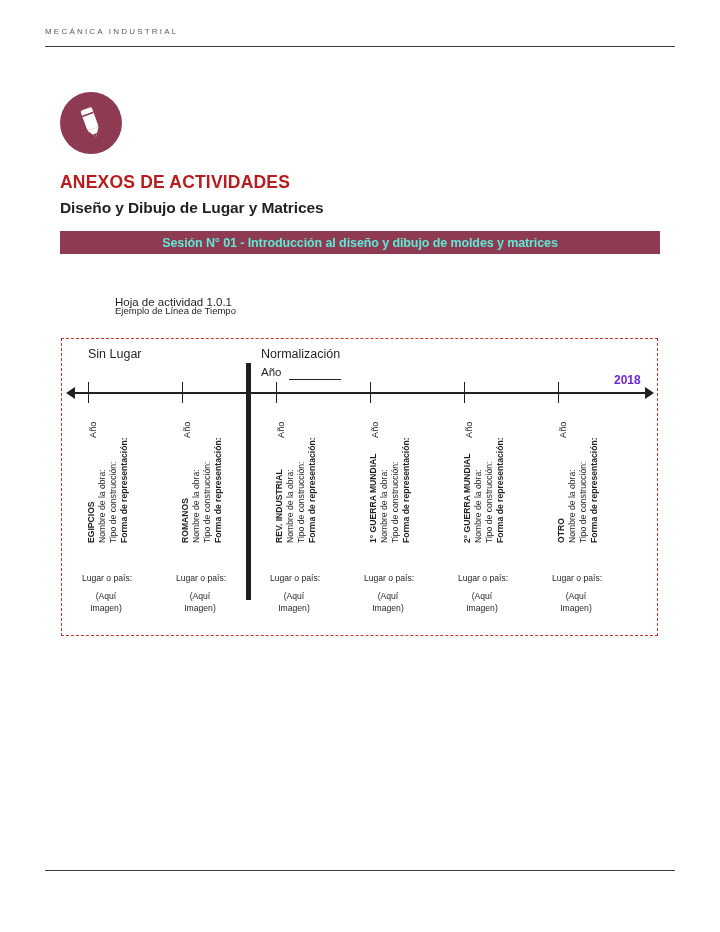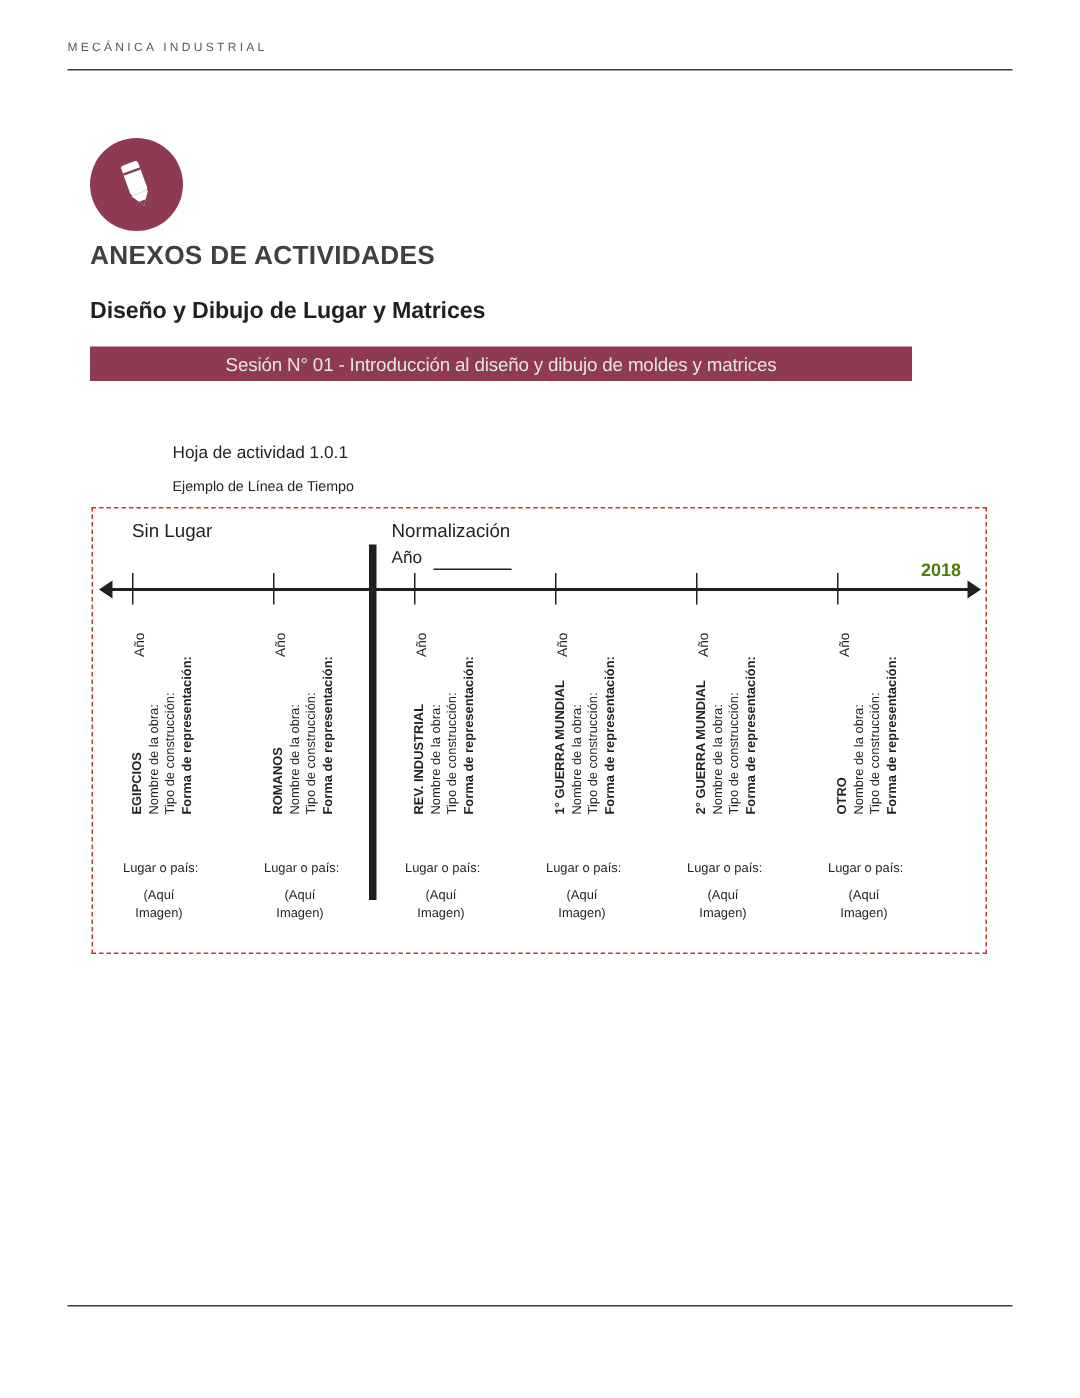--- a/index.html
+++ b/index.html
@@ -63,62 +63,62 @@
   .badge svg {
     position: absolute;
     left: 17px;
     top: 14px;
   }
 
   
   .title-anexos {
     position: absolute;
     left: 60px;
-    top: 160px;
+    top: 172px;
     font-size: 17.5px;
     font-weight: bold;
-    color: #404040;
+    color: #b91c1c;
     letter-spacing: 0.2px;
   }
   .title-sub {
     position: absolute;
     left: 60px;
     top: 199px;
     font-size: 15.5px;
     font-weight: bold;
     color: #231f20;
     letter-spacing: -0.1px;
   }
   .sesion-bar {
     position: absolute;
     left: 60px;
     top: 231px;
-    width: 548px;
+    width: 600px;
     height: 23px;
     background: #8e3a53;
-    color: #e5e5e5;
+    color: #5eead4;
     font-size: 12.5px;
-    font-weight: normal;
+    font-weight: bold;
     display: flex;
     align-items: center;
     justify-content: center;
     letter-spacing: -0.1px;
   }
   .hoja {
     position: absolute;
     left: 115px;
     top: 274px;
     font-size: 11.5px;
     color: #231f20;
     margin-top: 22px;
   }
   .ejemplo {
     position: absolute;
     left: 115px;
-    top: 319px;
+    top: 305px;
     font-size: 9.5px;
     color: #231f20;
   }
 
   
   .dashed-box {
     position: absolute;
     left: 61px;
     top: 338px;
     width: 597px;
@@ -143,21 +143,21 @@
     width: 52px;
     height: 1.2px;
     background: #231f20;
   }
   .tl-2018 {
     position: absolute;
     left: 614px;
     top: 373px;
     font-size: 12px;
     font-weight: bold;
-    color: #4d7c0f;
+    color: #6d28d9;
   }
 
   
   .axis {
     position: absolute;
     left: 72px;
     top: 392px;
     width: 575px;
     height: 1.6px;
     background: #231f20;

